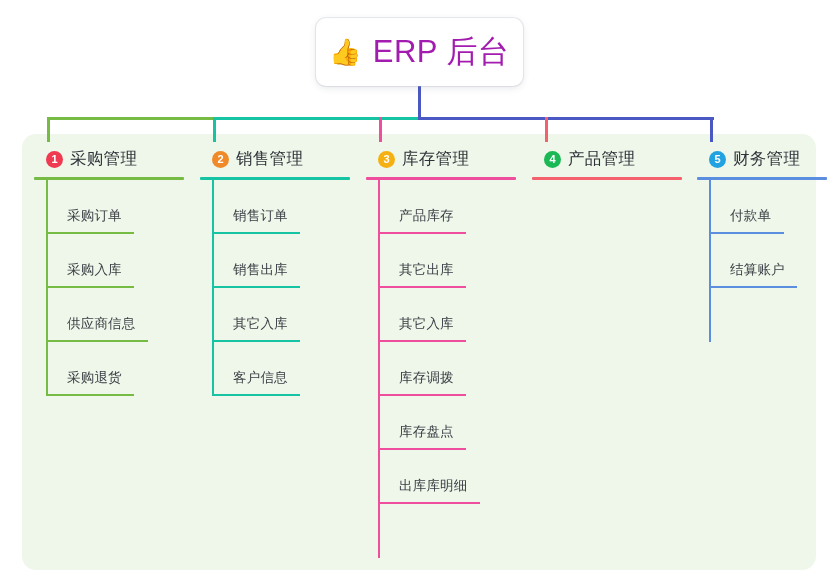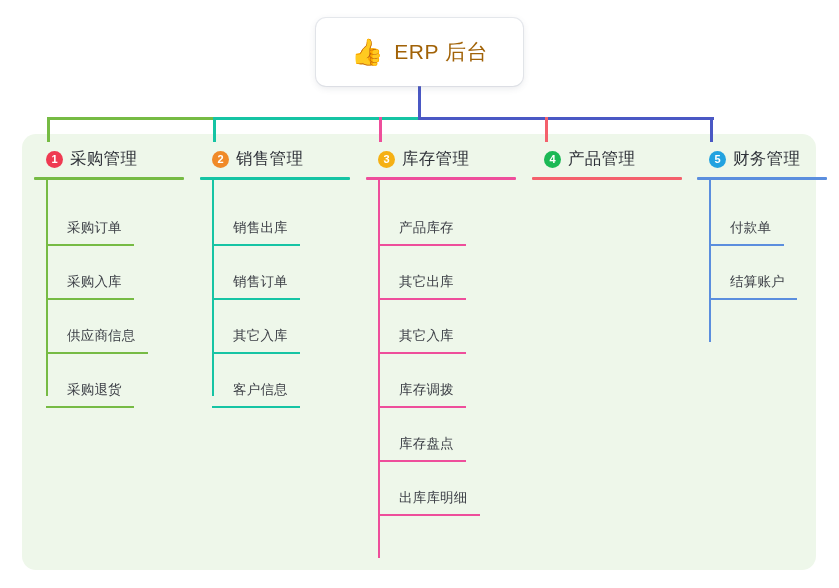--- a/index.html
+++ b/index.html
@@ -29,21 +29,21 @@
     border-radius:10px;
     box-shadow:0 2px 7px rgba(60,70,90,.13), 0 0 0 1px rgba(190,196,208,.30);
     display:flex;align-items:center;justify-content:center;
     gap:11px;
   }
   #root-node .thumb{
     font-size:26px;line-height:1;display:block;
     filter:saturate(1.05);
   }
   #root-node .rtitle{
-    font-size:21px;color:#a16207;letter-spacing:.5px;white-space:nowrap;
+    font-size:31px;color:#a21caf;letter-spacing:.5px;white-space:nowrap;
   }
 
   
   .seg{position:absolute;}
   .h{height:3px;}
   .v{width:3px;}
 
   
   .column{position:absolute;top:146px;}
   .col-head{
@@ -53,21 +53,21 @@
   }
   .badge{
     width:17px;height:17px;border-radius:50%;
     color:#fff;font-size:11px;line-height:17px;
     text-align:center;font-weight:bold;
     flex:0 0 auto;
   }
   .col-title{font-size:16.5px;color:#2f3239;white-space:nowrap;letter-spacing:.3px;}
   .head-rule{height:3px;margin-top:5px;border-radius:1px;}
 
-  .items{position:relative;padding-top:12px;}
+  .items{position:relative;padding-top:0;}
   .spine{position:absolute;left:12px;top:0;width:2px;}
   .leaf{
     position:relative;height:54px;
   }
   .leaf .txt{
     position:absolute;left:33px;bottom:9px;
     font-size:13.5px;color:#3a3d44;white-space:nowrap;letter-spacing:.2px;
   }
   .leaf .ulin{
     position:absolute;left:12px;bottom:0;height:2px;
@@ -126,25 +126,25 @@
       </div>
       <div class="column" style="left: 200px; width: 150px;">
         <div class="col-head">
           <span class="badge" style="background: rgb(240, 138, 40);">2</span>
           <span class="col-title">销售管理</span>
         </div>
         <div class="head-rule" style="background: rgb(22, 196, 164); width: 150px;"></div>
         <div class="items">
           <div class="spine" style="background: rgb(22, 196, 164); height: 216px;"></div>
           <div class="leaf">
+            <span class="txt">销售订单</span>
+            <div class="ulin" style="background: rgb(22, 196, 164); width: 88px;"></div>
+          </div>
+          <div class="leaf">
             <span class="txt">销售出库</span>
-            <div class="ulin" style="background: rgb(22, 196, 164); width: 88px;"></div>
-          </div>
-          <div class="leaf">
-            <span class="txt">销售订单</span>
             <div class="ulin" style="background: rgb(22, 196, 164); width: 88px;"></div>
           </div>
           <div class="leaf">
             <span class="txt">其它入库</span>
             <div class="ulin" style="background: rgb(22, 196, 164); width: 88px;"></div>
           </div>
           <div class="leaf">
             <span class="txt">客户信息</span>
             <div class="ulin" style="background: rgb(22, 196, 164); width: 88px;"></div>
           </div>

